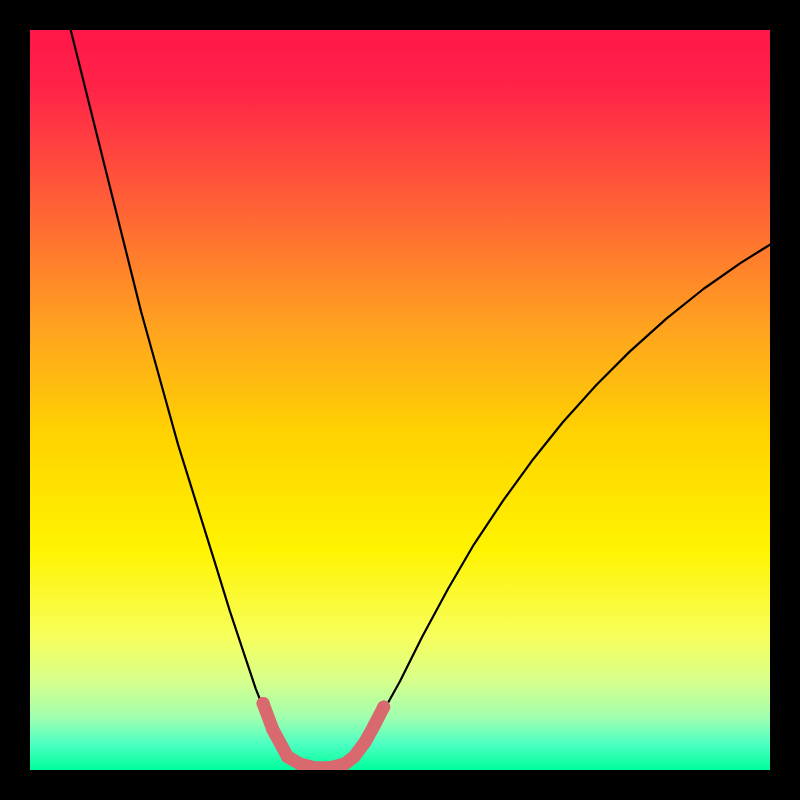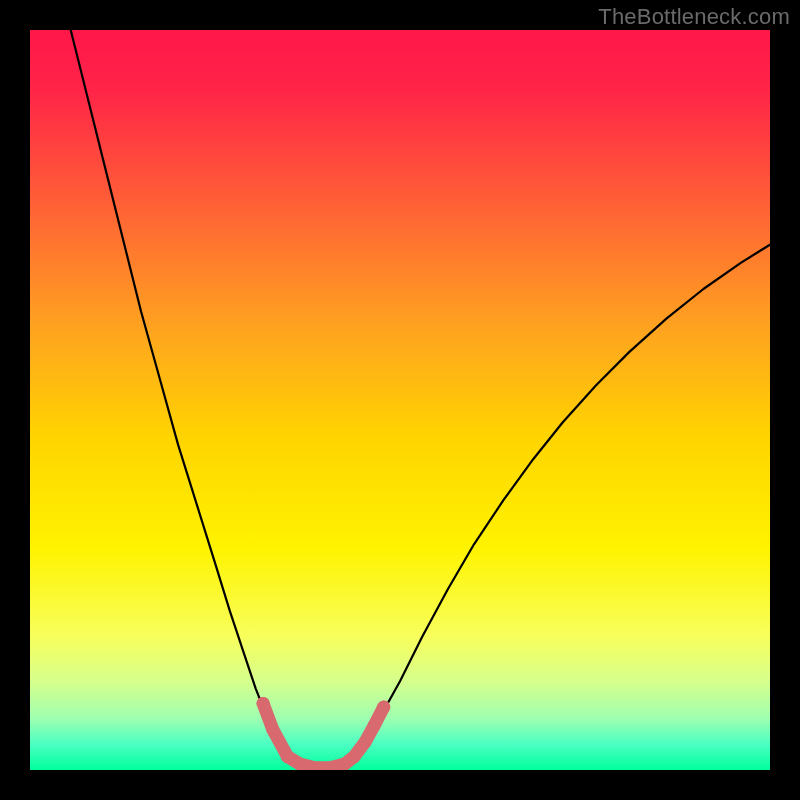--- a/index.html
+++ b/index.html
@@ -36,21 +36,20 @@
     height: 740px;
   }
   svg {
     display: block;
   }
 </style>
 </head>
 <body>
 
 <div class="outer">
-  <div class="watermark">TheBottleneck.com</div>
   <div class="plot-wrap">
     <svg id="chart-svg" width="740" height="740" viewBox="0 0 740 740">
         <defs>
           <linearGradient id="bg-grad" x1="0" y1="0" x2="0" y2="1">
             <stop offset="0.00%" stop-color="#ff1749"></stop>
             <stop offset="8.00%" stop-color="#ff2448"></stop>
             <stop offset="22.00%" stop-color="#ff5a38"></stop>
             <stop offset="40.00%" stop-color="#ffa220"></stop>
             <stop offset="55.00%" stop-color="#ffd400"></stop>
             <stop offset="70.00%" stop-color="#fff300"></stop>

